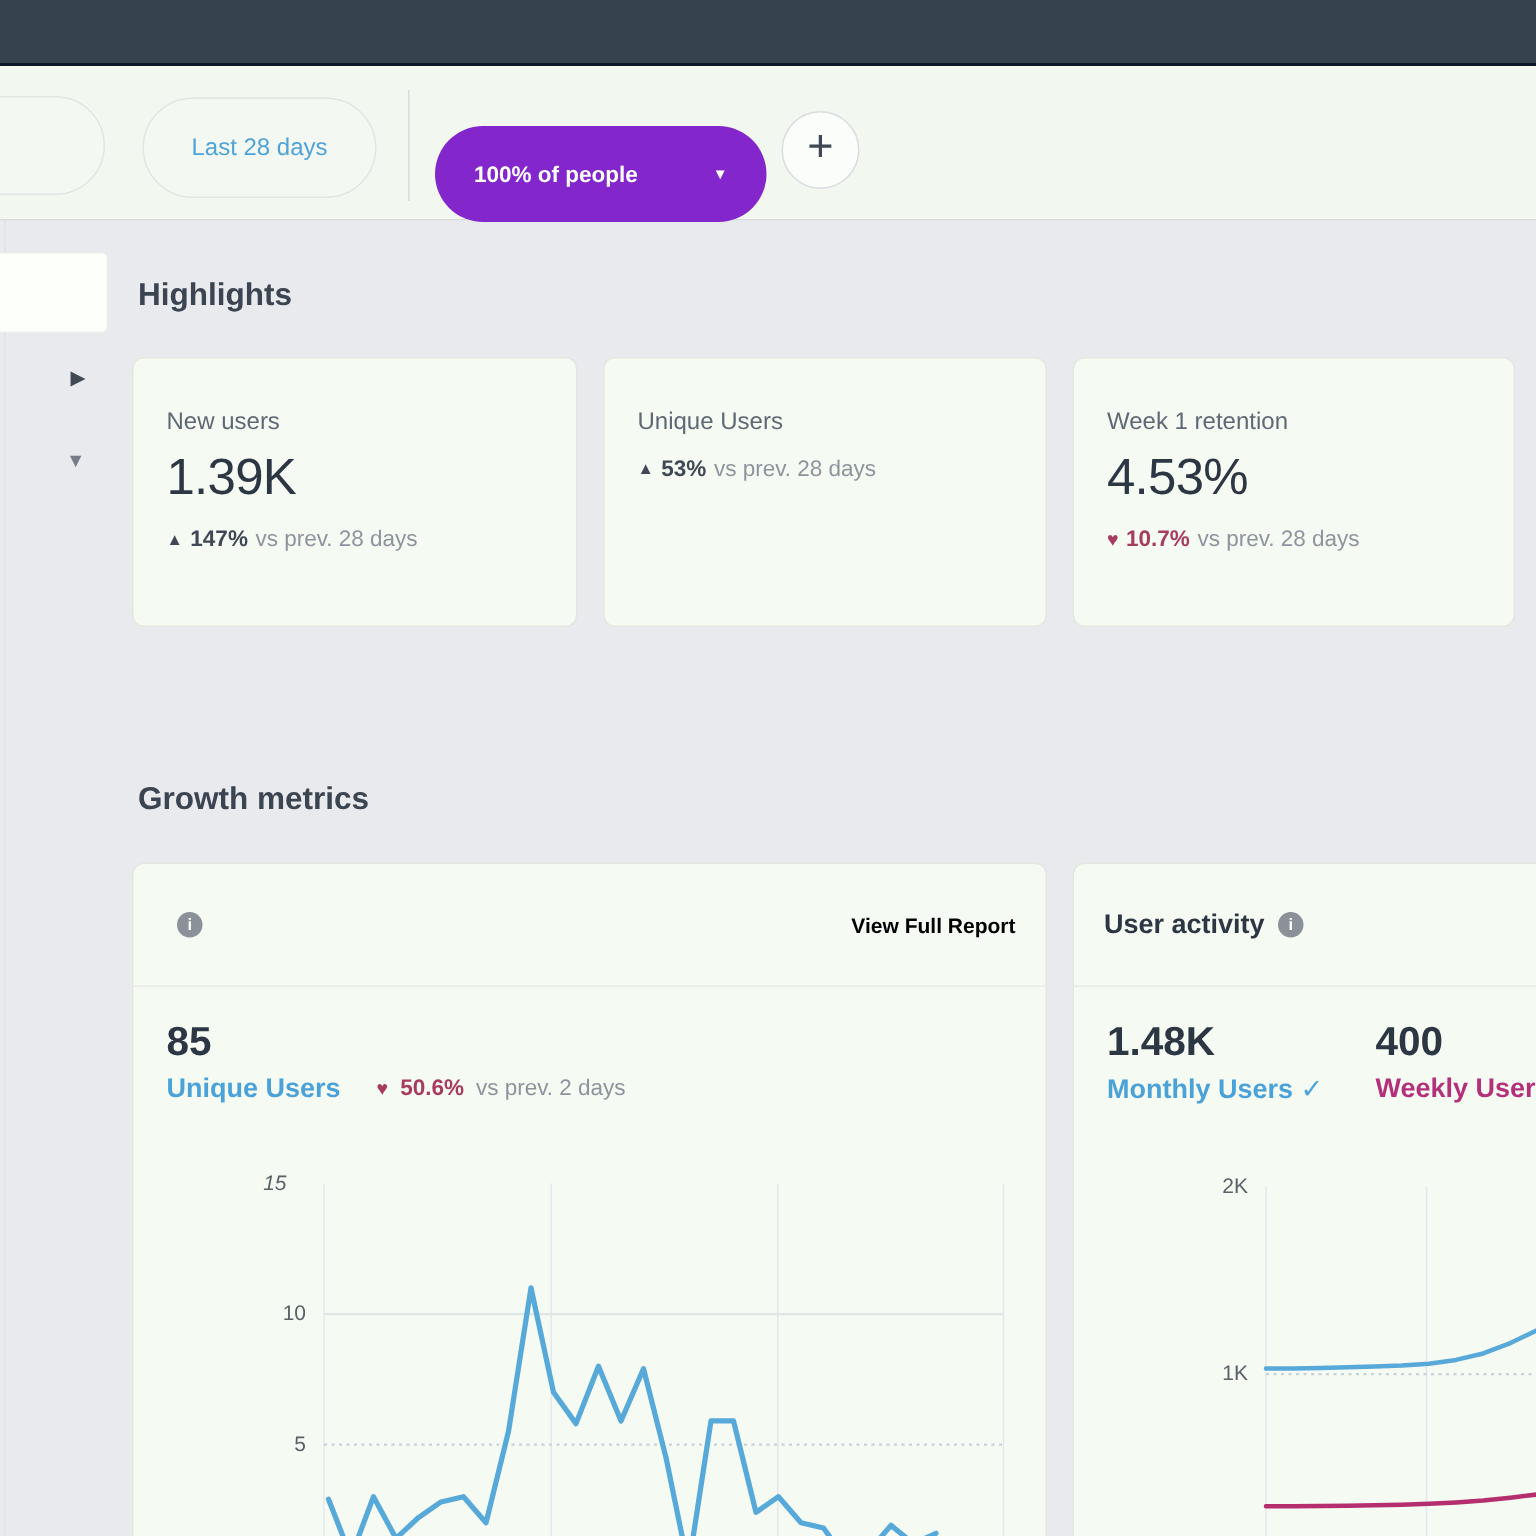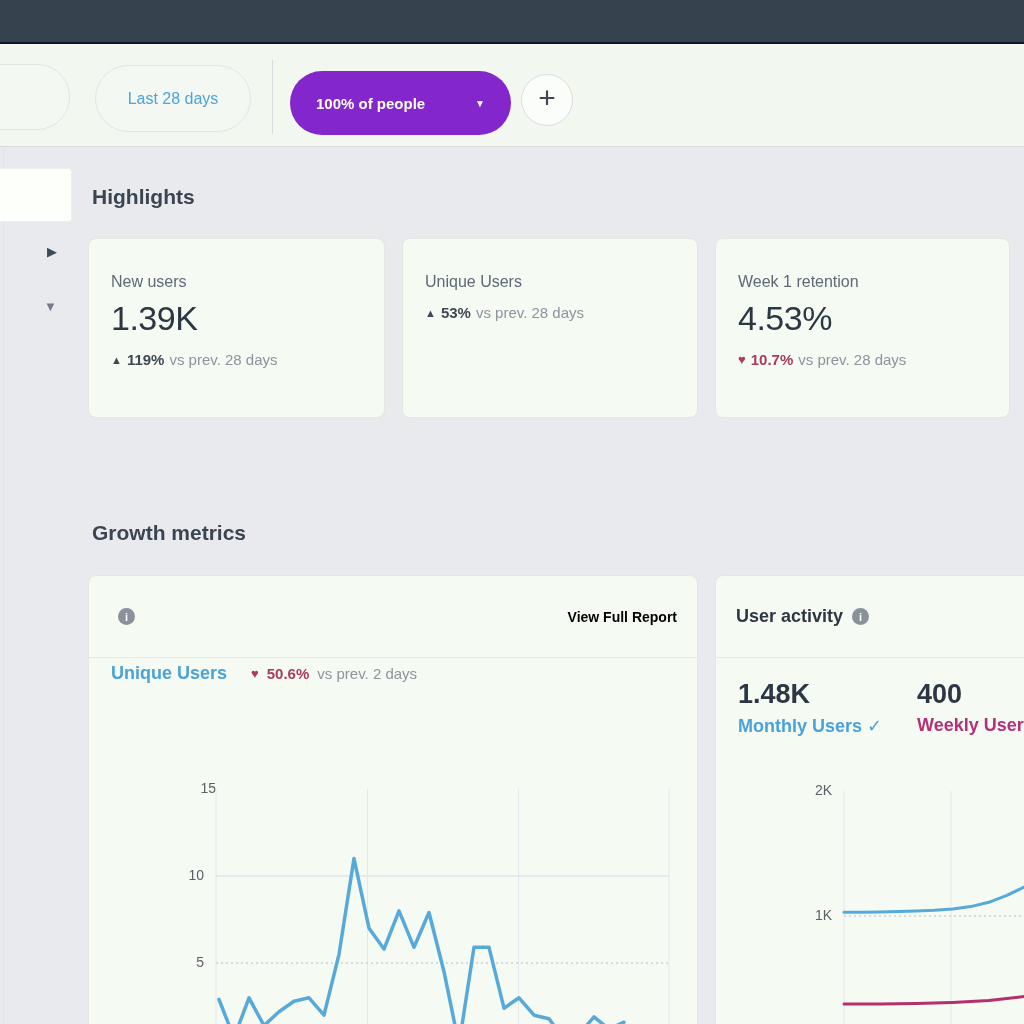--- a/index.html
+++ b/index.html
@@ -8,21 +8,21 @@
 
   
   .topbar-dark{position:absolute;left:0;top:0;width:1024px;height:42px;background:#36424d;}
   .toolbar{position:absolute;left:0;top:42px;width:1024px;height:105px;background:#f2f7ef;
     border-top:2px solid #0f172a;border-bottom:1px solid #d8dbdc;box-sizing:border-box;}
   .pill{position:absolute;box-sizing:border-box;border-radius:34px;background:#f4f8f3;
     border:1px solid #e1e6e3;display:flex;align-items:center;justify-content:center;cursor:pointer;}
   .pill-cut{left:-34px;top:20px;width:104px;height:66px;}
   .date-pill{left:95px;top:21px;width:156px;height:67px;color:#4fa3d8;font-size:16px;}
   .v-divider{position:absolute;left:272px;top:16px;width:1px;height:74px;background:#d9dcdf;}
-  .purple-pill{left:290px;top:27px;width:221px;height:64px;border-radius:32px;background:#8326cb;
+  .purple-pill{left:290px;top:40px;width:221px;height:64px;border-radius:32px;background:#8326cb;
     border:none;color:#fff;font-weight:700;font-size:15px;justify-content:space-between;padding:0 26px;}
   .purple-pill .caret{font-size:10px;color:#fff;margin-left:14px;}
   .add-btn{position:absolute;left:521px;top:30px;width:52px;height:52px;border-radius:50%;
     background:#fbfdfa;border:1px solid #d9dde0;box-sizing:border-box;display:flex;align-items:center;
     justify-content:center;font-size:30px;font-weight:300;color:#3f4854;cursor:pointer;padding:0 0 4px 0;}
 
   
   .edge-line{position:absolute;left:3px;top:147px;width:1px;height:877px;background:#e1e2e6;}
   .sidebar-sel{position:absolute;left:0;top:168px;width:72px;height:54px;background:#fdfffb;
     border:1px solid #eceee9;border-left:none;border-radius:0 4px 4px 0;box-sizing:border-box;cursor:pointer;}
@@ -92,21 +92,21 @@
   <span class="tree-arrow tree-right">▶</span>
   <span class="tree-arrow tree-down">▼</span>
 
   <h2 class="section-title" style="left:92px;top:185px;">Highlights</h2>
 
   <div class="metric-card" style="left:88px;width:297px;">
     <div class="m-label">New users</div>
     <div class="m-value">1.39K</div>
     <div class="m-delta">
       <span class="d-icon">▲</span>
-      <span class="d-val">119%</span>
+      <span class="d-val">147%</span>
       <span class="d-cmp">vs prev. 28 days</span>
     </div>
   </div>
 
   <div class="metric-card" style="left:402px;width:296px;">
     <div class="m-label">Unique Users</div>
     <div class="m-delta">
       <span class="d-icon">▲</span>
       <span class="d-val">53%</span>
       <span class="d-cmp">vs prev. 28 days</span>
@@ -123,27 +123,28 @@
     </div>
   </div>
 
   <h2 class="section-title" style="left:92px;top:521px;">Growth metrics</h2>
 
   <div class="big-card" id="card-active" style="left:88px;width:610px;">
     <div class="card-header">
       <span class="info-icon">i</span>
       <a class="ch-link">View Full Report</a>
     </div>
+    <div class="stat-value">85</div>
     <div class="stat-row">
       <span class="stat-label">Unique Users</span>
       <span class="d-icon down">♥</span>
       <span class="d-val down">50.6%</span>
       <span class="d-cmp">vs prev. 2 days</span>
     </div>
-  <div class="ytick" style="left: 85px; top: 204px;">15</div>
+  <div class="ytick" style="left: 60px; top: 204px; font-style: italic;">15</div>
       <div class="ytick" style="left: 73px; top: 291px;">10</div>
       <div class="ytick" style="left: 73px; top: 378px;">5</div>
       <svg width="610" height="462" style="position: absolute; left: 0px; top: 0px; pointer-events: none;">
         <line x1="127" y1="213.0" x2="127" y2="462" stroke="#e3e8ec" stroke-width="1"></line>
         <line x1="278.5" y1="213.0" x2="278.5" y2="462" stroke="#e3e8ec" stroke-width="1"></line>
         <line x1="429.5" y1="213.0" x2="429.5" y2="462" stroke="#e3e8ec" stroke-width="1"></line>
         <line x1="580" y1="213.0" x2="580" y2="462" stroke="#e3e8ec" stroke-width="1"></line>
         <line x1="127" y1="300.0" x2="580" y2="300.0" stroke="#dfe6ea" stroke-width="1.5"></line>
         <line x1="127" y1="387.0" x2="580" y2="387.0" stroke="#c7d2da" stroke-width="1.5" stroke-dasharray="2 3"></line>
         <polyline points="130.0,423.5 145.0,461.8 160.0,421.8 175.0,449.6 190.0,435.7 205.0,425.3 220.0,421.8 235.0,439.2 250.0,378.3 265.0,282.6 280.0,352.2 295.0,373.1 310.0,334.8 325.0,371.3 340.0,336.5 355.0,395.7 370.0,468.8 385.0,371.3 400.0,371.3 415.0,432.2 430.0,421.8 445.0,439.2 460.0,442.7 475.0,463.6 490.0,458.3 505.0,440.9 520.0,453.1 535.0,446.2" fill="none" stroke="#57a9d9" stroke-width="3.5" stroke-linejoin="round" stroke-linecap="round"></polyline>

